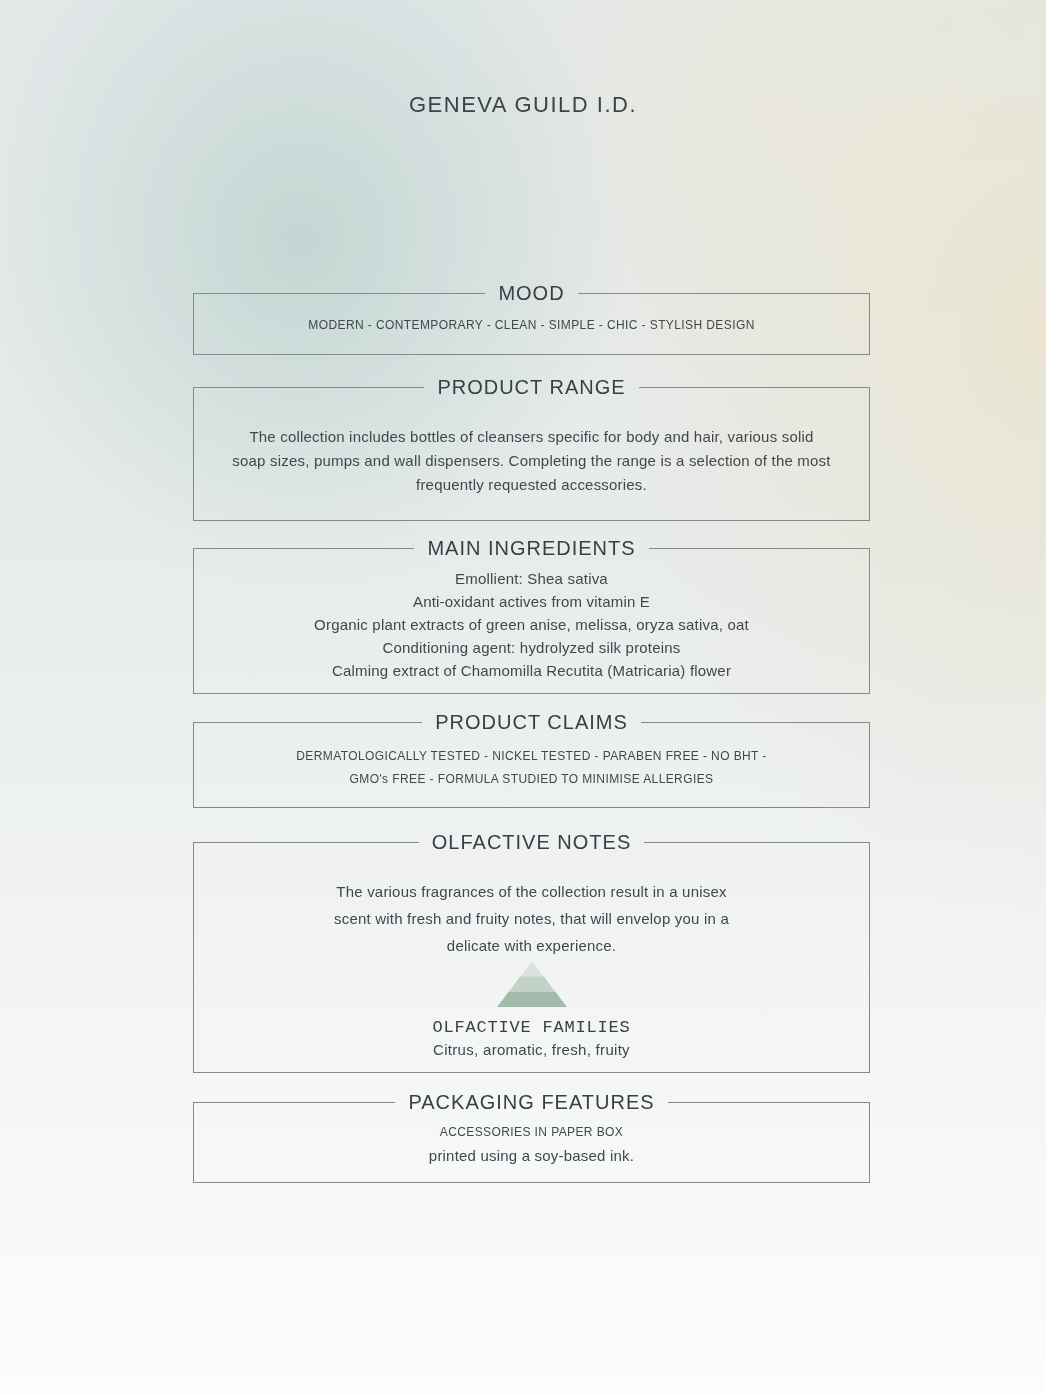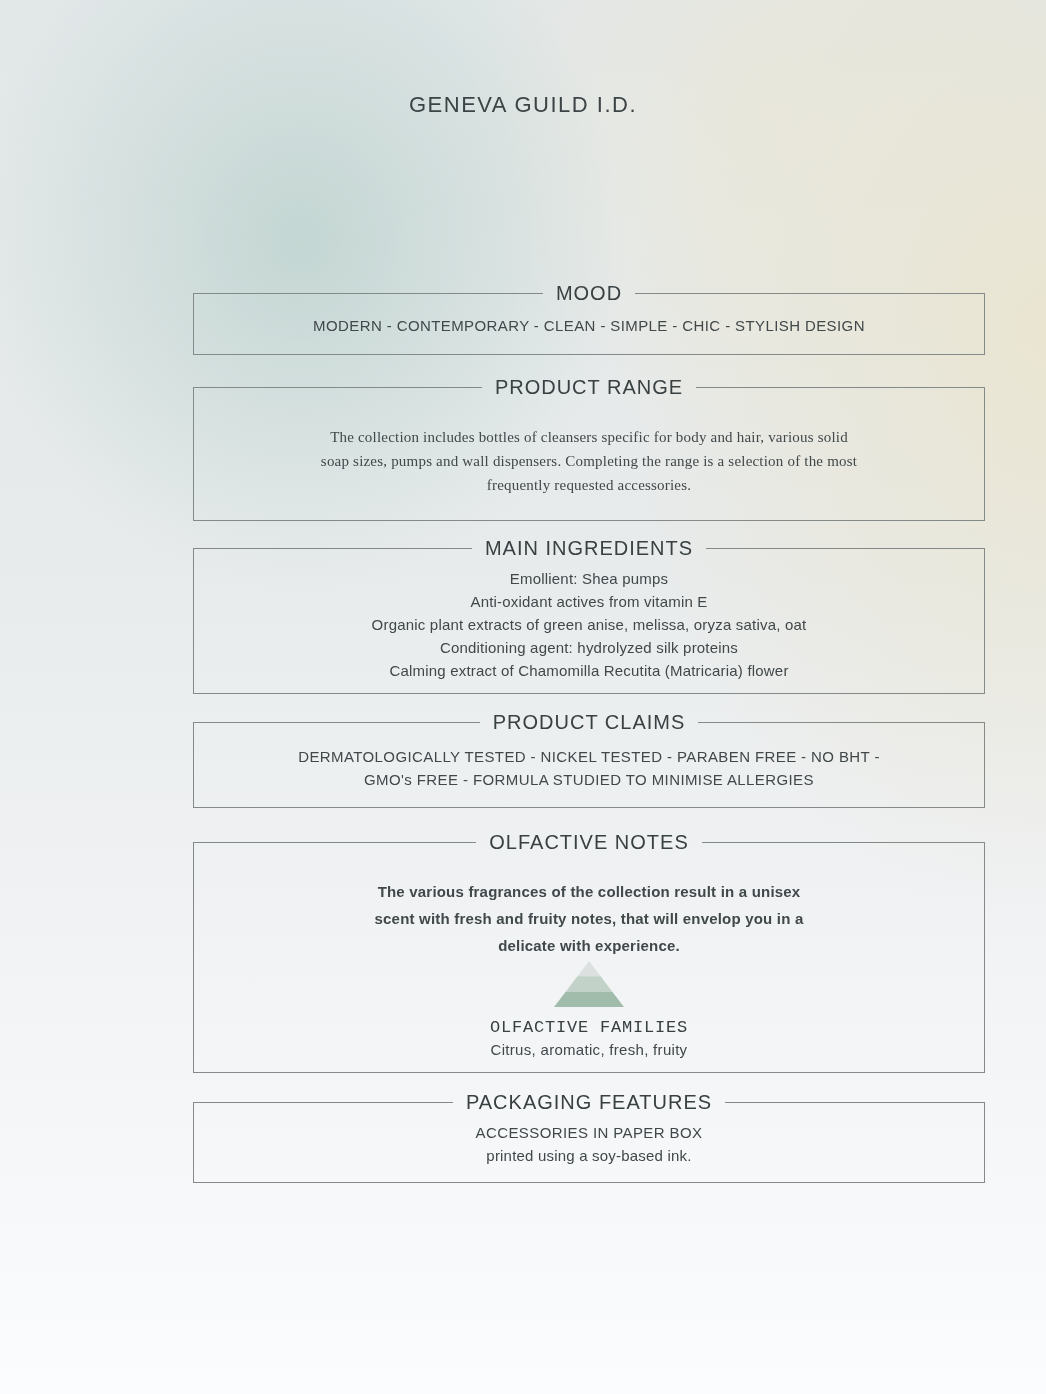--- a/index.html
+++ b/index.html
@@ -11,44 +11,44 @@
       radial-gradient(560px 760px at 1046px 330px, rgba(234,229,208,0.95), rgba(234,229,208,0) 78%),
       radial-gradient(420px 480px at 760px 110px, rgba(236,232,214,0.55), rgba(236,232,214,0) 72%),
       linear-gradient(180deg,#e2e7e8 0%,#e8ebec 40%,#f2f4f6 72%,#fbfcfd 100%);
   }
   .page-title{
     padding-top:92px;text-align:center;font-size:22px;line-height:26px;
     letter-spacing:1.5px;color:#3c4345;white-space:nowrap;
   }
   .column{width:677px;margin-left:193px;}
   .panel{
-    box-sizing:border-box;width:792px;position:relative;text-align:center;
+    box-sizing:border-box;width:677px;position:relative;text-align:center;
     border:1px solid #838a88;border-top:none;color:#41484a;
   }
   .panel-head{
     position:absolute;top:-15px;left:-1px;right:-1px;height:30px;
     display:flex;align-items:center;gap:13px;
   }
   .panel-head::before,.panel-head::after{
     content:"";flex:1 1 auto;height:1px;background:#838a88;
   }
   .panel-head .head-label{
     flex:0 0 auto;margin:0;font-size:20px;font-weight:400;letter-spacing:1px;
     color:#394042;white-space:nowrap;
   }
   .bodyline{font-size:15px;line-height:23px;letter-spacing:0.2px;white-space:nowrap;}
-  .upperline{font-size:15px;line-height:23px;letter-spacing:0.4px;white-space:nowrap;}
+  .upperline{font-size:12px;line-height:23px;letter-spacing:0.4px;white-space:nowrap;}
   
   .p-mood{height:62px;margin-top:175px;padding-top:21px;}
   .p-range{height:134px;margin-top:32px;padding-top:38px;}
-  .p-range .bodyline{line-height:24px;font-family:Liberation Serif, serif;}
+  .p-range .bodyline{line-height:24px;}
   .p-main{height:146px;margin-top:27px;padding-top:19px;}
   .p-claims{height:86px;margin-top:28px;padding-top:23px;}
   .p-olfactive{height:231px;margin-top:34px;padding-top:36px;}
-  .p-olfactive .para .bodyline{line-height:27px;font-weight:bold;}
+  .p-olfactive .para .bodyline{line-height:27px;}
   .p-packaging{height:81px;margin-top:29px;padding-top:19px;}
   .pyramid{display:block;margin:2px auto 0 auto;}
   .families-heading{
     margin-top:10px;font-size:17px;line-height:22px;letter-spacing:0.8px;
     color:#394042;white-space:nowrap;font-family:Liberation Mono, monospace;
   }
   .families-text{font-size:15px;line-height:21px;letter-spacing:0.3px;white-space:nowrap;}
 </style>
 </head>
 <body>
@@ -70,21 +70,21 @@
     </div>
     <div class="bodyline">The collection includes bottles of cleansers specific for body and hair, various solid</div>
     <div class="bodyline">soap sizes, pumps and wall dispensers. Completing the range is a selection of the most</div>
     <div class="bodyline">frequently requested accessories.</div>
   </section>
 
   <section class="panel p-main">
     <div class="panel-head">
       <span class="head-label">MAIN INGREDIENTS</span>
     </div>
-    <div class="bodyline">Emollient: Shea pumps</div>
+    <div class="bodyline">Emollient: Shea sativa</div>
     <div class="bodyline">Anti-oxidant actives from vitamin E</div>
     <div class="bodyline">Organic plant extracts of green anise, melissa, oryza sativa, oat</div>
     <div class="bodyline">Conditioning agent: hydrolyzed silk proteins</div>
     <div class="bodyline">Calming extract of Chamomilla Recutita (Matricaria) flower</div>
   </section>
 
   <section class="panel p-claims">
     <div class="panel-head">
       <span class="head-label">PRODUCT CLAIMS</span>
     </div>

